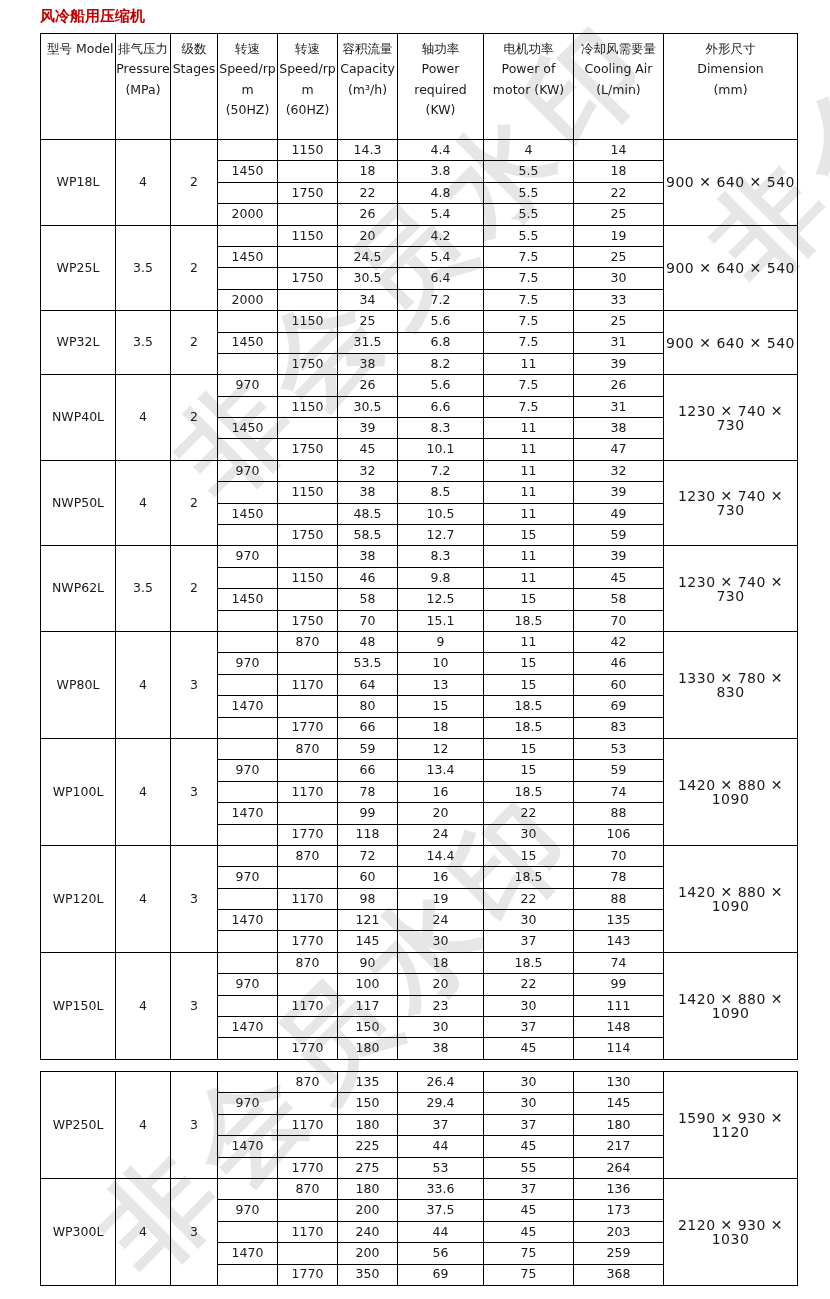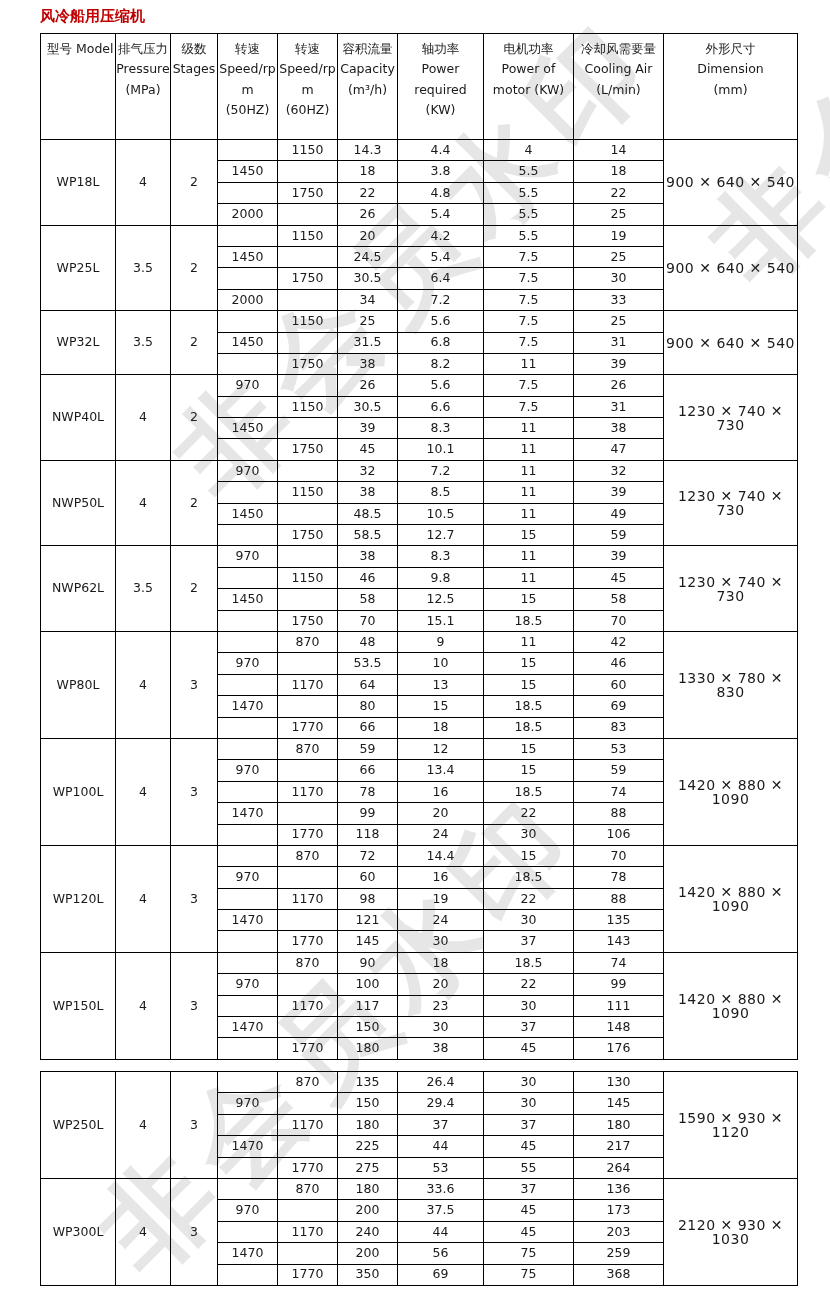--- a/index.html
+++ b/index.html
@@ -522,21 +522,21 @@
           <td class="power-required-cell">30</td>
           <td class="motor-power-cell">37</td>
           <td class="cooling-air-cell">148</td>
         </tr>
         <tr>
           <td class="speed50-cell"></td>
           <td class="speed60-cell">1770</td>
           <td class="capacity-cell">180</td>
           <td class="power-required-cell">38</td>
           <td class="motor-power-cell">45</td>
-          <td class="cooling-air-cell">176</td>
+          <td class="cooling-air-cell">114</td>
         </tr>
       </tbody>
   </table>
 
   <table id="spec-table-2" class="spec">
     <colgroup>
       <col class="c-model">
         <col class="c-pressure">
         <col class="c-stages">
       <col class="c-speed50">

